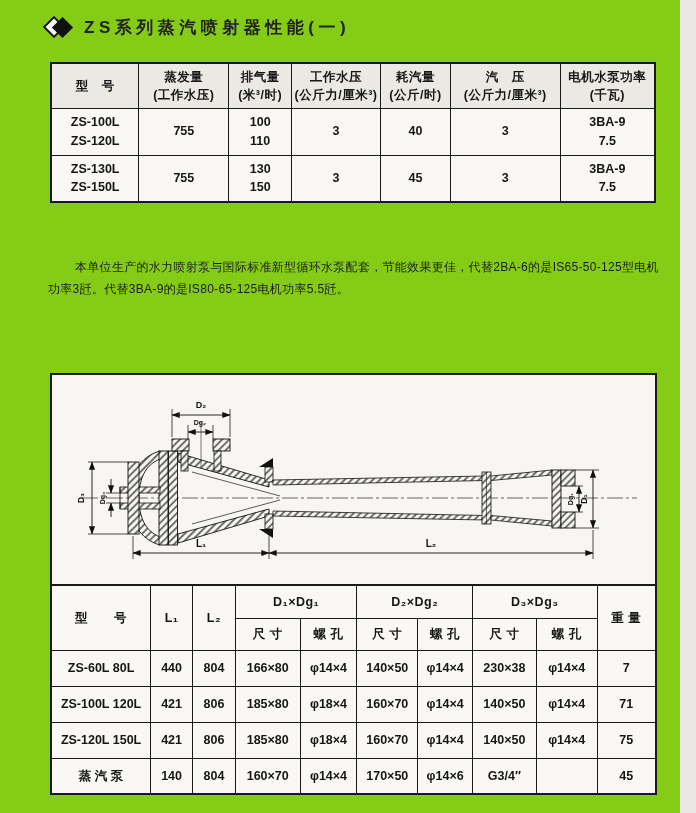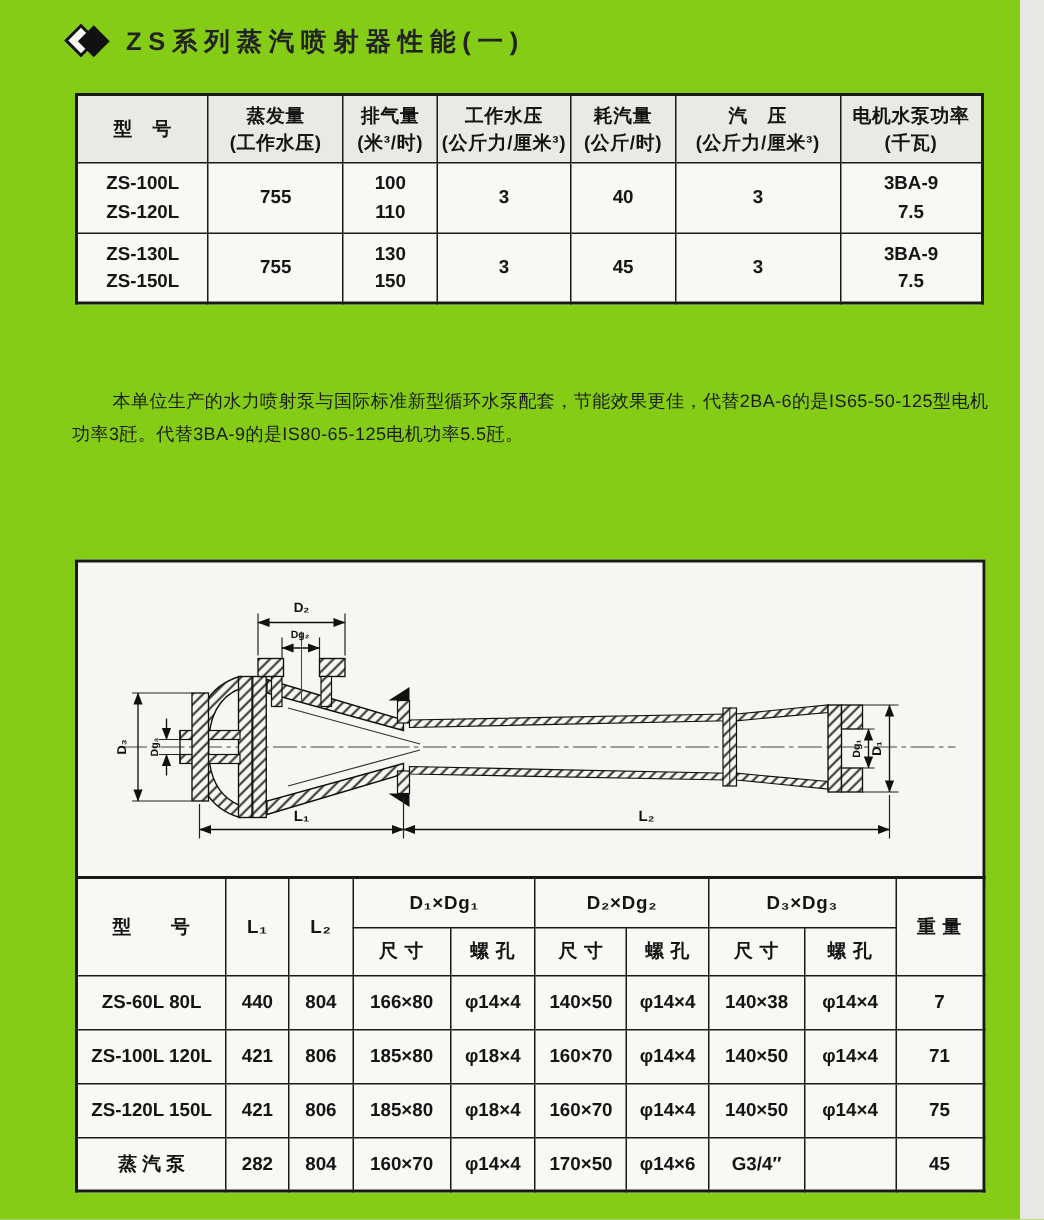--- a/index.html
+++ b/index.html
@@ -295,21 +295,21 @@
       <th>螺 孔</th>
     </tr>
     <tr style="height:36px;margin-top:17px;">
       <td>ZS-60L 80L</td>
       <td>440</td>
       <td>804</td>
       <td>166×80</td>
       <td>φ14×4</td>
       <td>140×50</td>
       <td>φ14×4</td>
-      <td>140×38</td>
+      <td>230×38</td>
       <td>φ14×4</td>
       <td>7</td>
     </tr>
     <tr style="height:36px;">
       <td>ZS-100L 120L</td>
       <td>421</td>
       <td>806</td>
       <td>185×80</td>
       <td>φ18×4</td>
       <td>160×70</td>
@@ -325,21 +325,21 @@
       <td>185×80</td>
       <td>φ18×4</td>
       <td>160×70</td>
       <td>φ14×4</td>
       <td>140×50</td>
       <td>φ14×4</td>
       <td>75</td>
     </tr>
     <tr style="height:36px;">
       <td>蒸 汽 泵</td>
-      <td>282</td>
+      <td>140</td>
       <td>804</td>
       <td>160×70</td>
       <td>φ14×4</td>
       <td>170×50</td>
       <td>φ14×6</td>
       <td>G3/4″</td>
       <td></td>
       <td>45</td>
     </tr>
   </tbody>

